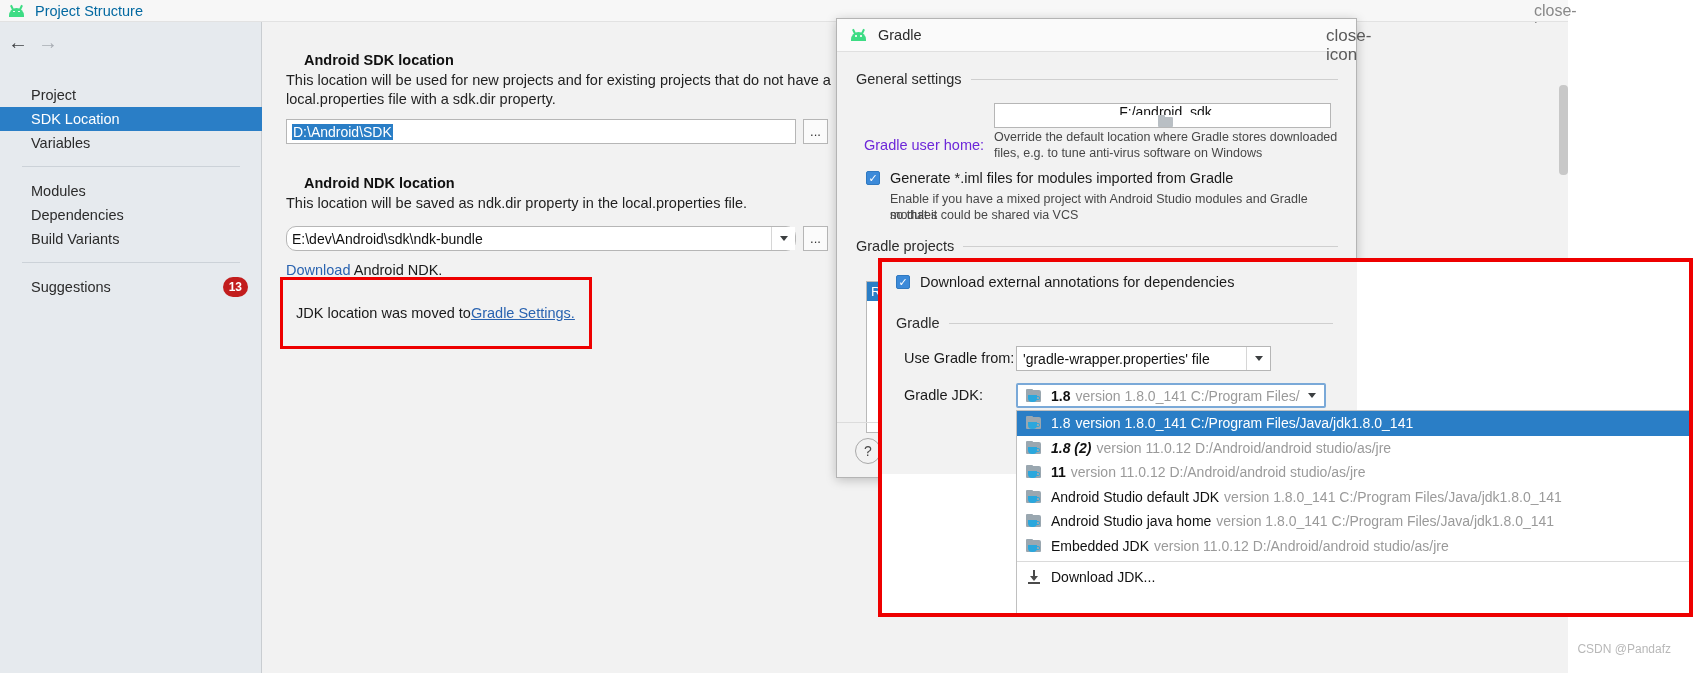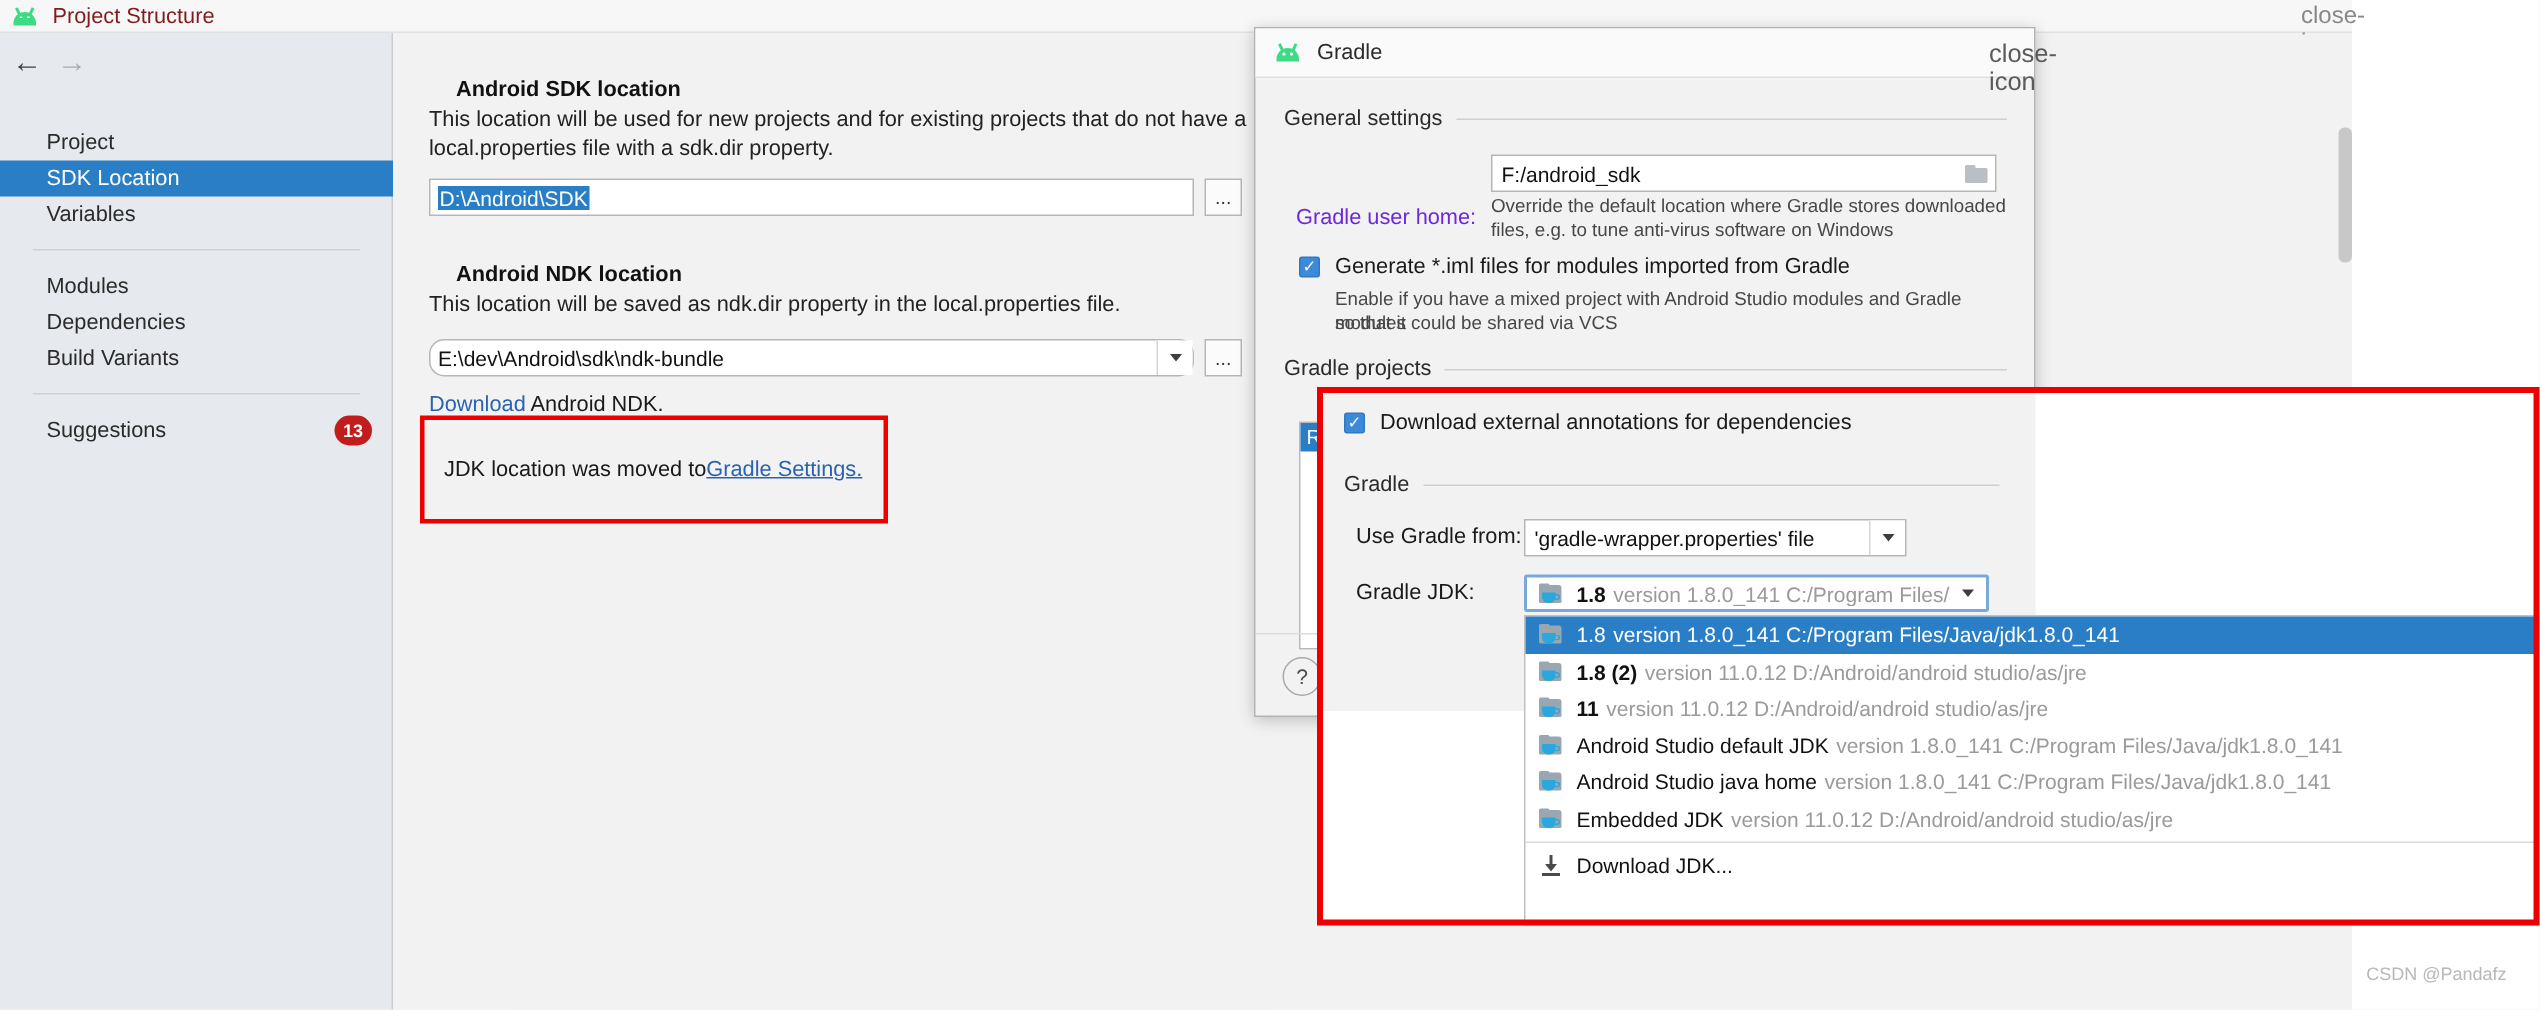--- a/index.html
+++ b/index.html
@@ -30,21 +30,21 @@
     position:absolute; width:2px; height:5px; background:#3ddc84; top:0px;
     transform:rotate(-25deg);
   }
   .android-icon .ear-l { left:3px; }
   .android-icon .ear-r { left:12px; transform:rotate(25deg); }
   .android-icon .eye-l, .android-icon .eye-r {
     position:absolute; width:1.6px; height:1.6px; background:#fff; border-radius:50%; top:6px;
   }
   .android-icon .eye-l { left:5px; }
   .android-icon .eye-r { left:10px; }
-  #ps-title { margin-left:9px; font-size:14.5px; color:#7f1d1d; }
+  #ps-title { margin-left:9px; font-size:14.5px; color:#0369a1; }
   #ps-close {
     position:absolute; right:14px; top:2px; width:20px; height:18px;
     color:#888; font-size:16px; line-height:18px; text-align:center; cursor:default;
   }
 
   
   #sidebar {
     position:absolute; left:0; top:22px; width:262px; height:651px;
     background:#e6eaee; border-right:1px solid #c9cdd1;
   }
@@ -285,21 +285,21 @@
     <span id="gd-close">close-icon</span>
   </div>
 
   <div class="group-head" style="position:absolute;left:19px;top:52px;width:482px;">
     <span>General settings</span>
     <span class="group-rule"></span>
   </div>
 
   <div style="position:absolute;left:27px;top:86px;font-size:14.5px;color:#6d28d9;margin-top:32px;">Gradle user home:</div>
 
-  <div class="text-input" style="position:absolute;left:157px;top:84px;width:337px;padding:0 0 0 6px;">
+  <div class="text-input" style="position:absolute;left:157px;top:84px;width:337px;padding:0 0 0 6px;flex-direction:column;">
     <span style="flex:1;overflow:hidden;white-space:nowrap;">F:/android_sdk</span>
     <span style="width:26px;display:flex;align-items:center;justify-content:center;">
       <span style="position:relative;width:15px;height:12px;display:inline-block;">
         <span style="position:absolute;left:0;top:2px;width:15px;height:10px;background:#b9bfc4;border-radius:1px;"></span>
         <span style="position:absolute;left:0;top:0;width:7px;height:3px;background:#b9bfc4;border-radius:1px;"></span>
       </span>
     </span>
   </div>
 
   <div class="small-desc" style="position:absolute;left:157px;top:110px;">Override the default location where Gradle stores downloaded</div>
@@ -376,21 +376,21 @@
     <span class="meta">version 1.8.0_141 C:/Program Files/Java/jdk1.8.0_141</span>
   </div>
 
   <div class="opt">
     <span class="jdk-icon">
       <span class="folder-tab"></span>
         <span class="folder-back"></span>
         <span class="cup"></span>
         <span class="cup-handle"></span>
       </span>
-    <span class="name" style="font-weight:bold;">1.8 (2)</span>
+    <span class="name" style="font-weight:bold;font-style:italic;">1.8 (2)</span>
     <span class="meta">version 11.0.12 D:/Android/android studio/as/jre</span>
   </div>
 
   <div class="opt">
     <span class="jdk-icon">
       <span class="folder-tab"></span>
         <span class="folder-back"></span>
         <span class="cup"></span>
         <span class="cup-handle"></span>
       </span>

